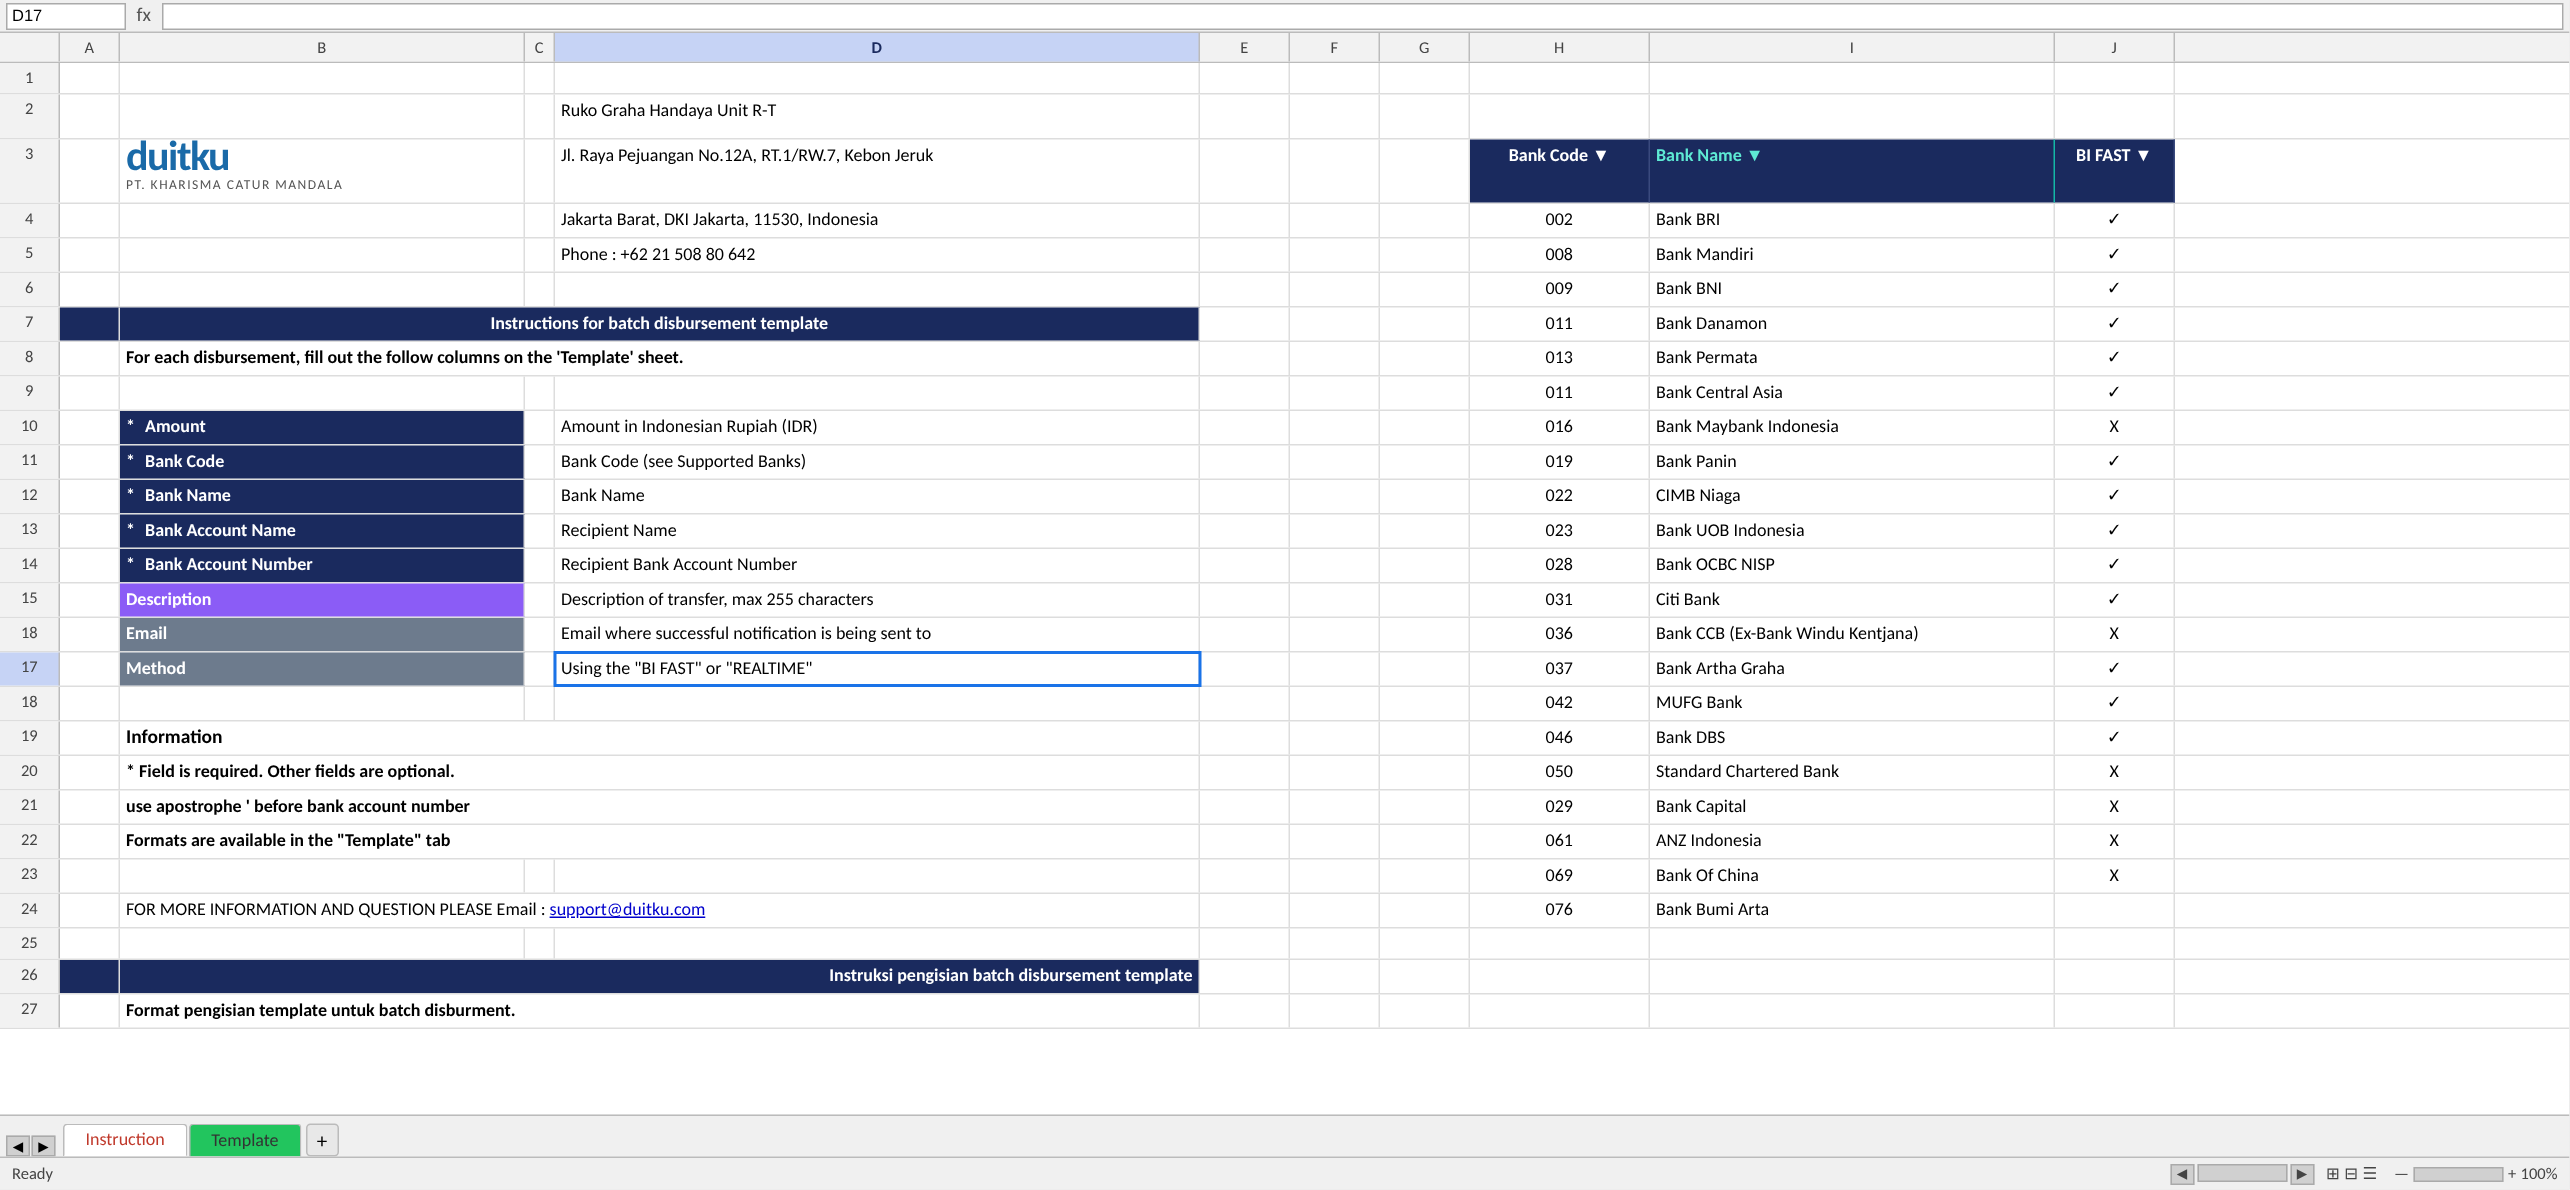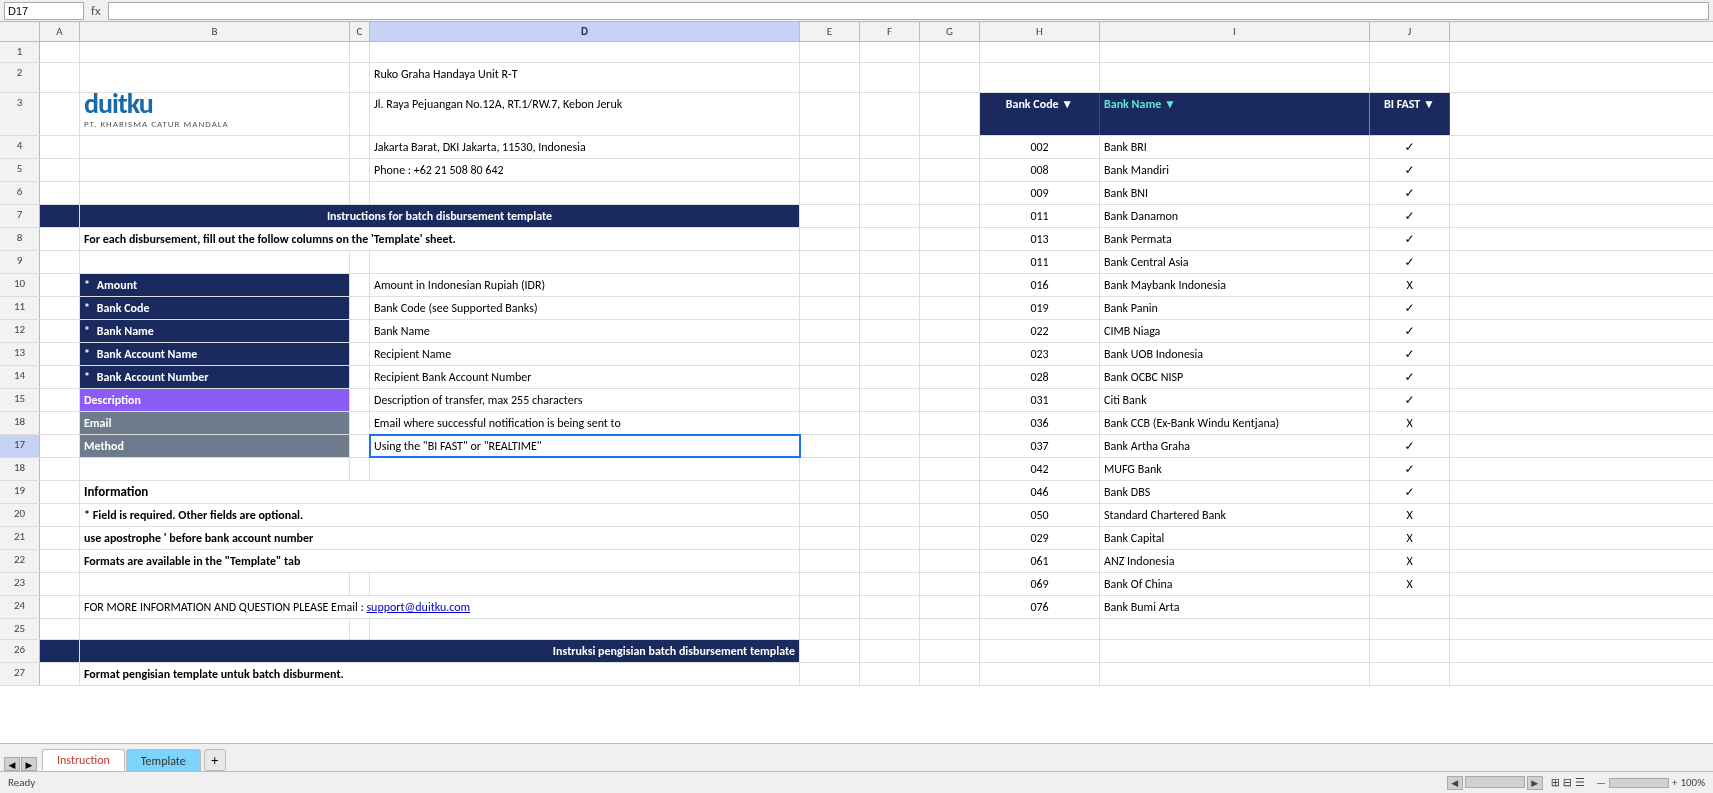--- a/index.html
+++ b/index.html
@@ -50,21 +50,21 @@
 
     
     .status-bar { height: 22px; background: #f0f0f0; border-top: 1px solid #bbb; display: flex; align-items: center; justify-content: space-between; padding: 0 8px; font-size: 11px; color: #444; }
 
     .tab-bar { height: 28px; background: #f0f0f0; border-top: 1px solid #bbb; display: flex; align-items: flex-end; padding: 0 4px; gap: 1px; }
 
     .tab { height: 22px; padding: 0 14px; font-size: 12px; border: 1px solid #bbb; border-bottom: none; background: #fff; cursor: pointer; display: flex; align-items: center; border-radius: 3px 3px 0 0; }
 
     .tab.active { background: #fff; border-bottom: 1px solid #fff; color: #c0392b; font-weight: normal; }
 
-    .tab.inactive { background: #7dd3fc; color: #333; }
+    .tab.inactive { background: #22c55e; color: #333; }
 
     .add-tab { width: 22px; height: 22px; display: flex; align-items: center; justify-content: center; background: #e8e8e8; border: 1px solid #bbb; border-radius: 3px; cursor: pointer; font-size: 14px; margin-left: 2px; } 
 
     
     .logo-text { color: #1a6aa8; font-size: 28px; font-weight: 900; letter-spacing: -1px; }
     .logo-sub { font-size: 9px; color: #555; letter-spacing: 1px; }
     .scroll-btn { width: 16px; height: 14px; background: #d0d0d0; border: 1px solid #aaa; display: flex; align-items: center; justify-content: center; font-size: 9px; cursor: pointer; }
 
     .status-right { display: flex; align-items: center; gap: 8px; }
     .zoom-control { display: flex; align-items: center; gap: 3px; font-size: 11px; }

